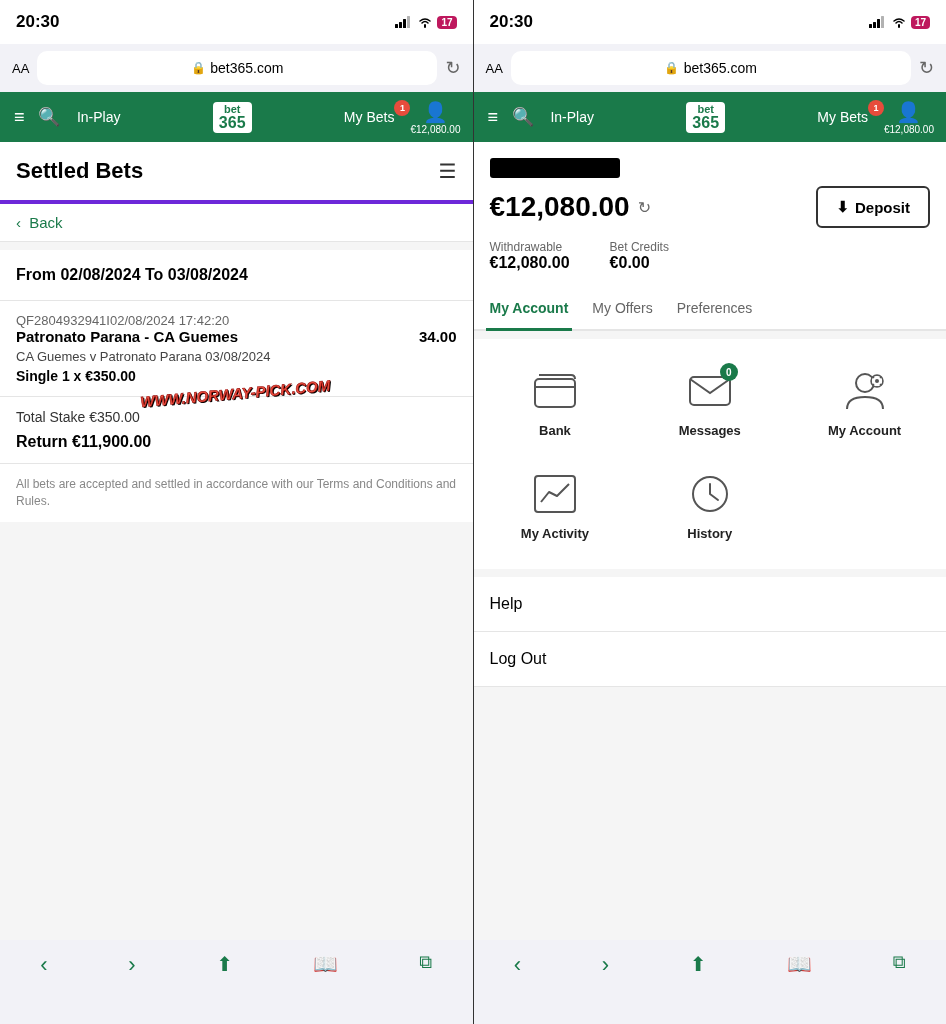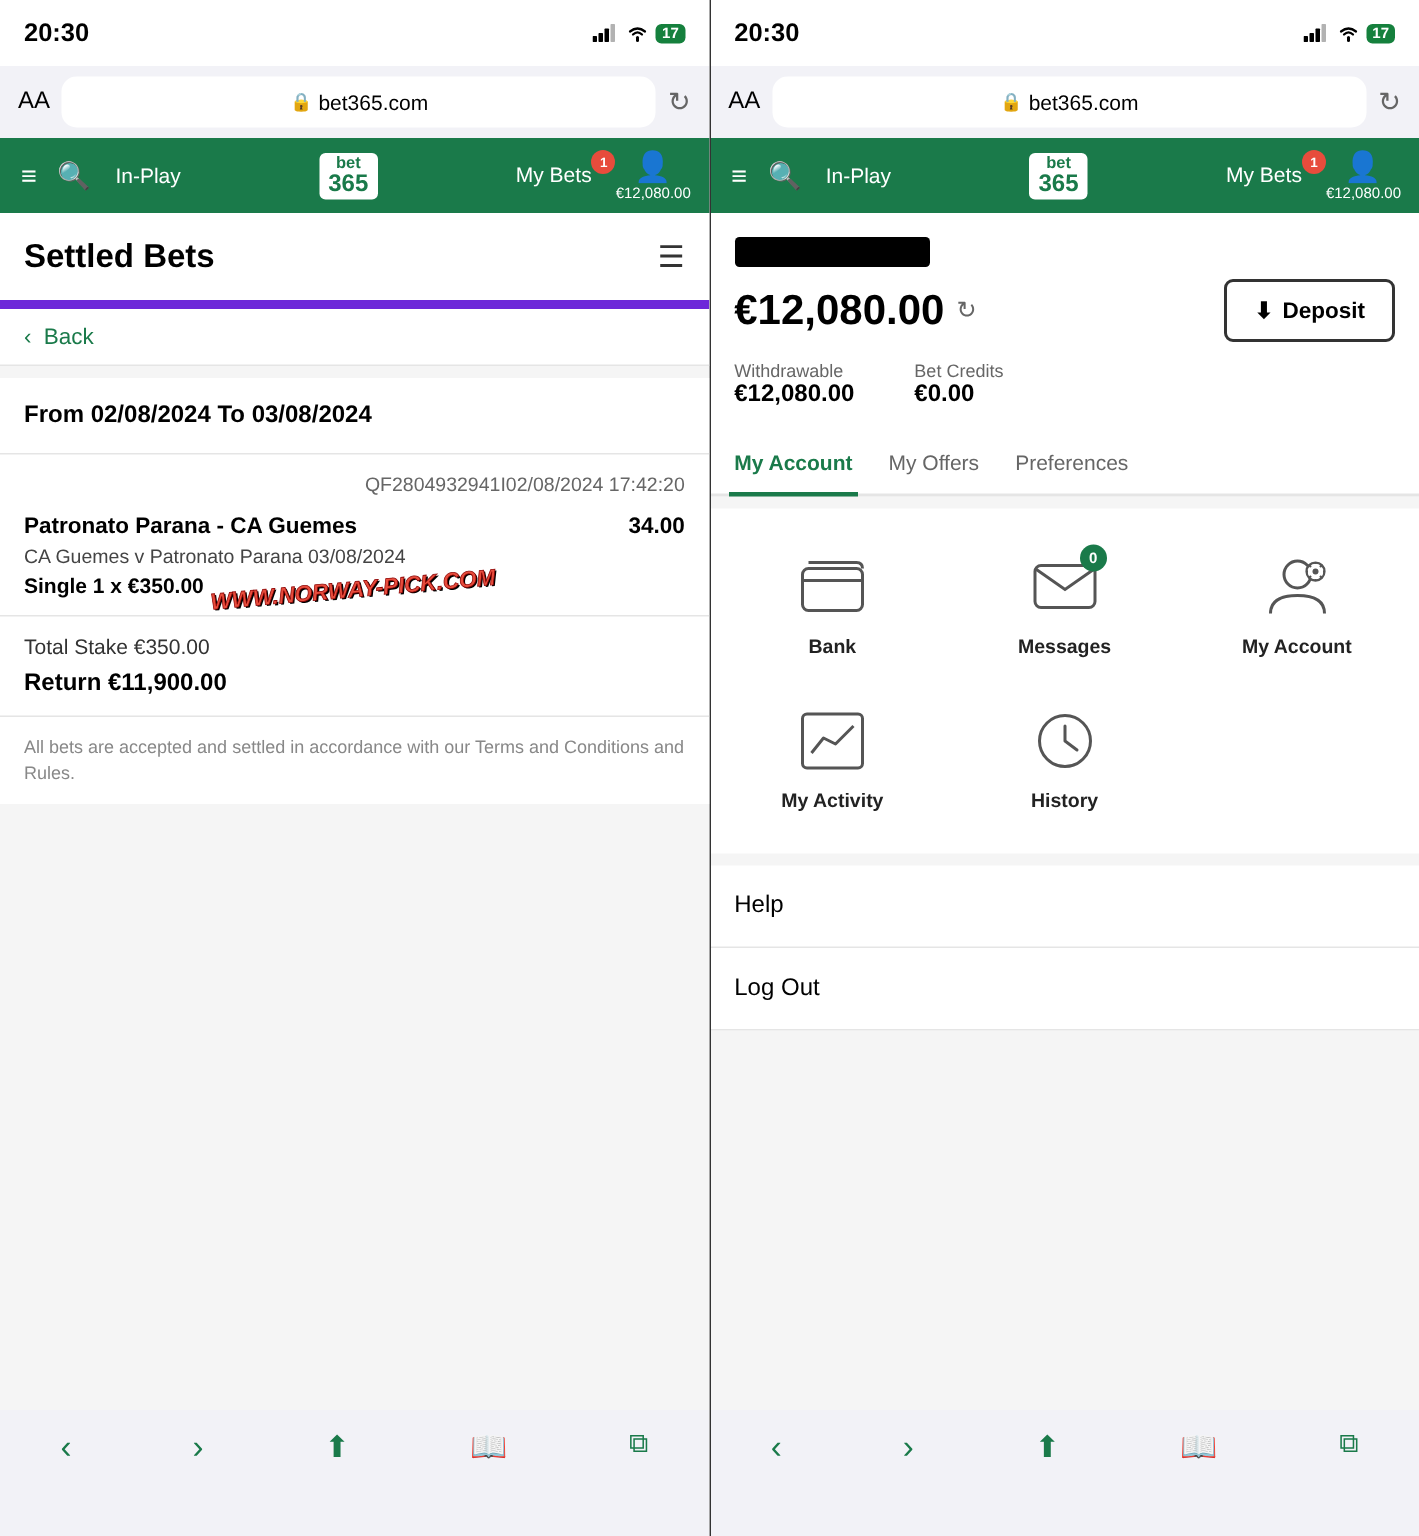--- a/index.html
+++ b/index.html
@@ -38,39 +38,39 @@
       text-align: center;
     }
     .status-icons {
       display: flex;
       align-items: center;
       gap: 4px;
       font-size: 13px;
       color: #000;
     }
     .battery-badge {
-      background: #15803d;
+      background: #be185d;
       color: #fff;
       border-radius: 4px;
       font-size: 10px;
       font-weight: 700;
       padding: 1px 4px;
     }
 
     
     .browser-bar {
       height: 48px;
       background: #f2f2f7;
       display: flex;
       align-items: center;
       padding: 0 12px;
       gap: 8px;
     }
     .browser-font-btn {
-      font-size: 16px;
+      font-size: 13px;
       color: #000;
       font-weight: 500;
     }
     .browser-url-bar {
       flex: 1;
       background: #fff;
       border-radius: 10px;
       height: 34px;
       display: flex;
       align-items: center;
@@ -175,21 +175,21 @@
       background: #f5f5f5;
     }
 
     
     .settled-header {
       background: #fff;
       padding: 16px;
       display: flex;
       align-items: center;
       justify-content: space-between;
-      border-bottom: 6px solid #6d28d9;
+      border-bottom: 4px solid #6d28d9;
     }
     .settled-title {
       font-size: 22px;
       font-weight: 700;
       color: #000;
     }
     .hamburger-icon {
       font-size: 20px;
       color: #333;
     }
@@ -215,24 +215,24 @@
     }
 
     .bet-card {
       background: #fff;
       margin: 0 0 0 0;
       padding: 12px 16px;
       border-top: 1px solid #e5e5e5;
     }
     .bet-ref-row {
       display: flex;
-      justify-content: flex-end;
+      justify-content: flex-start;
       color: #666;
       font-size: 13px;
-      margin-bottom: 12px;
+      margin-bottom: 0;
     }
     .bet-match-row {
       display: flex;
       justify-content: space-between;
       align-items: flex-start;
       margin-bottom: 4px;
     }
     .bet-match-name {
       font-size: 15px;
       font-weight: 700;

